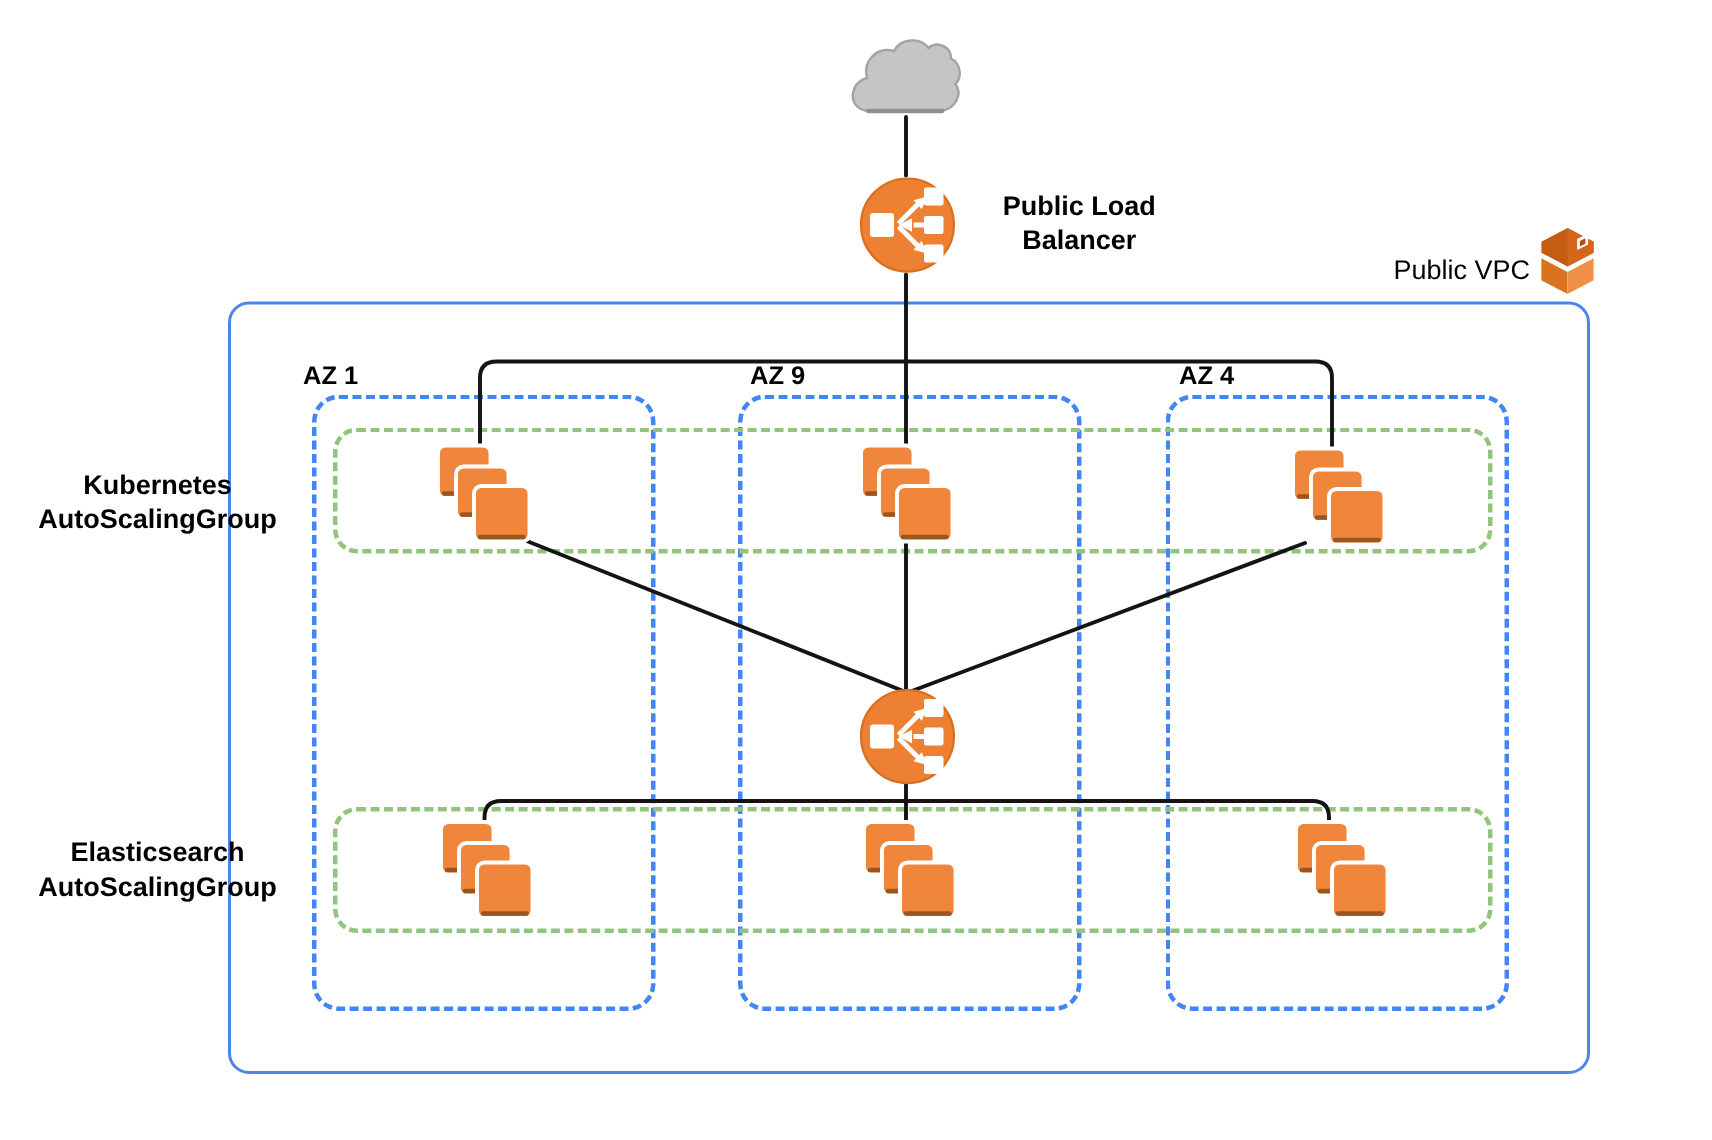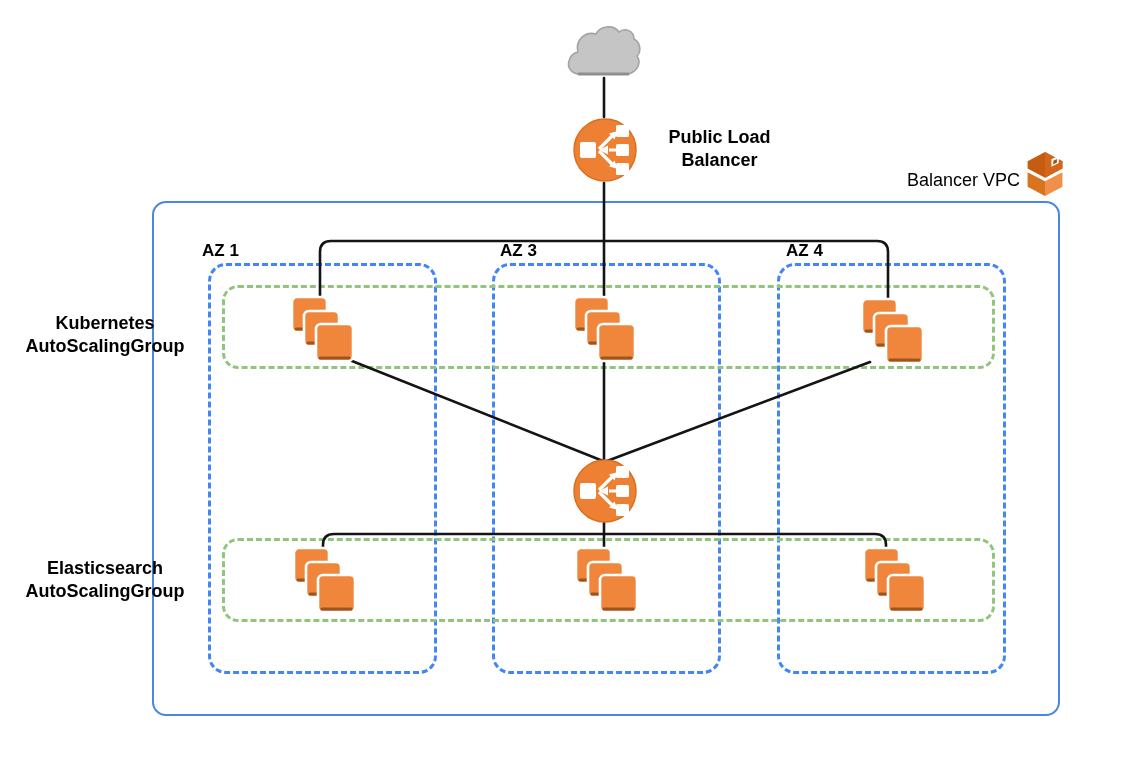--- a/index.html
+++ b/index.html
@@ -136,20 +136,20 @@
       <use href="#sym-stack"></use>
     </svg>
   <svg class="abs stack st-e2" viewBox="0 0 64 68">
       <use href="#sym-stack"></use>
     </svg>
   <svg class="abs stack st-e3" viewBox="0 0 64 68">
       <use href="#sym-stack"></use>
     </svg>
 
   <div class="abs node-label pub-lb-label">Public Load Balancer</div>
-  <div class="abs vpc-label">Balancer VPC</div>
+  <div class="abs vpc-label">Public VPC</div>
   <div class="abs az-label az-l1">AZ 1</div>
-  <div class="abs az-label az-l2">AZ 3</div>
+  <div class="abs az-label az-l2">AZ 9</div>
   <div class="abs az-label az-l3">AZ 4</div>
   <div class="abs side-label side-es">Elasticsearch AutoScalingGroup</div>
   <div class="abs side-label side-k8s">Kubernetes AutoScalingGroup</div>
 
 </div>
 
 </body></html>

